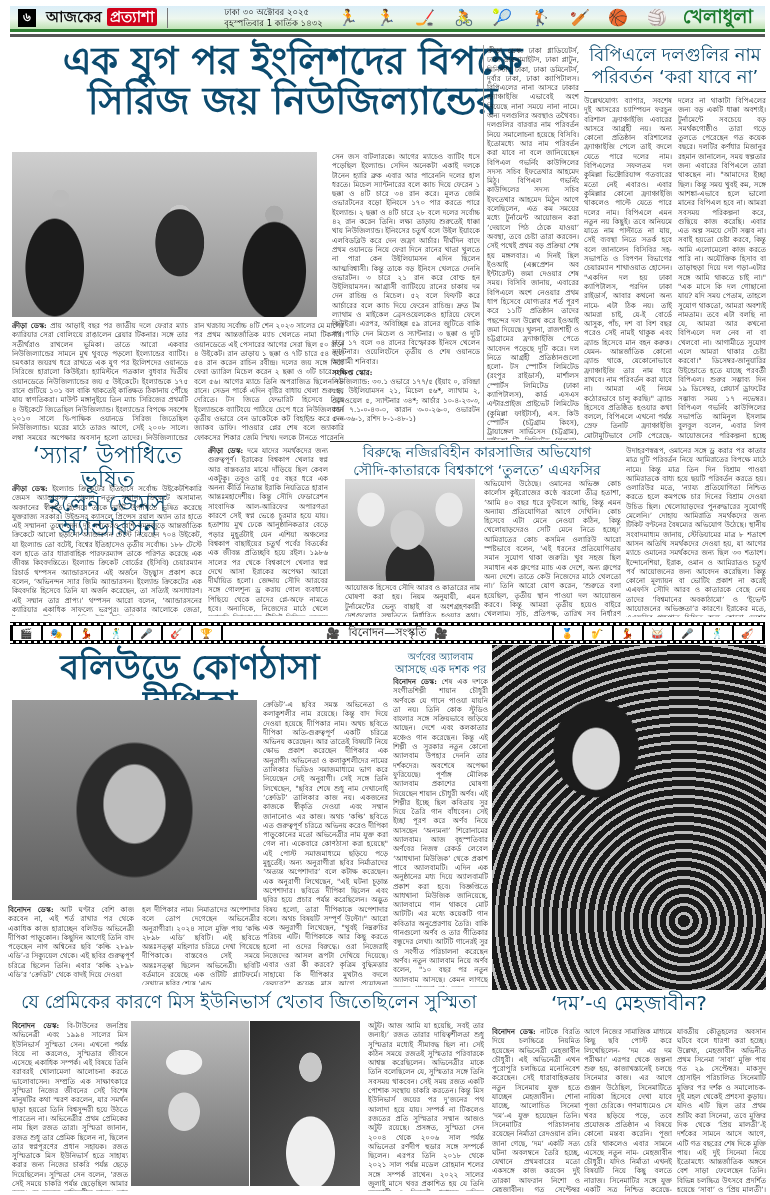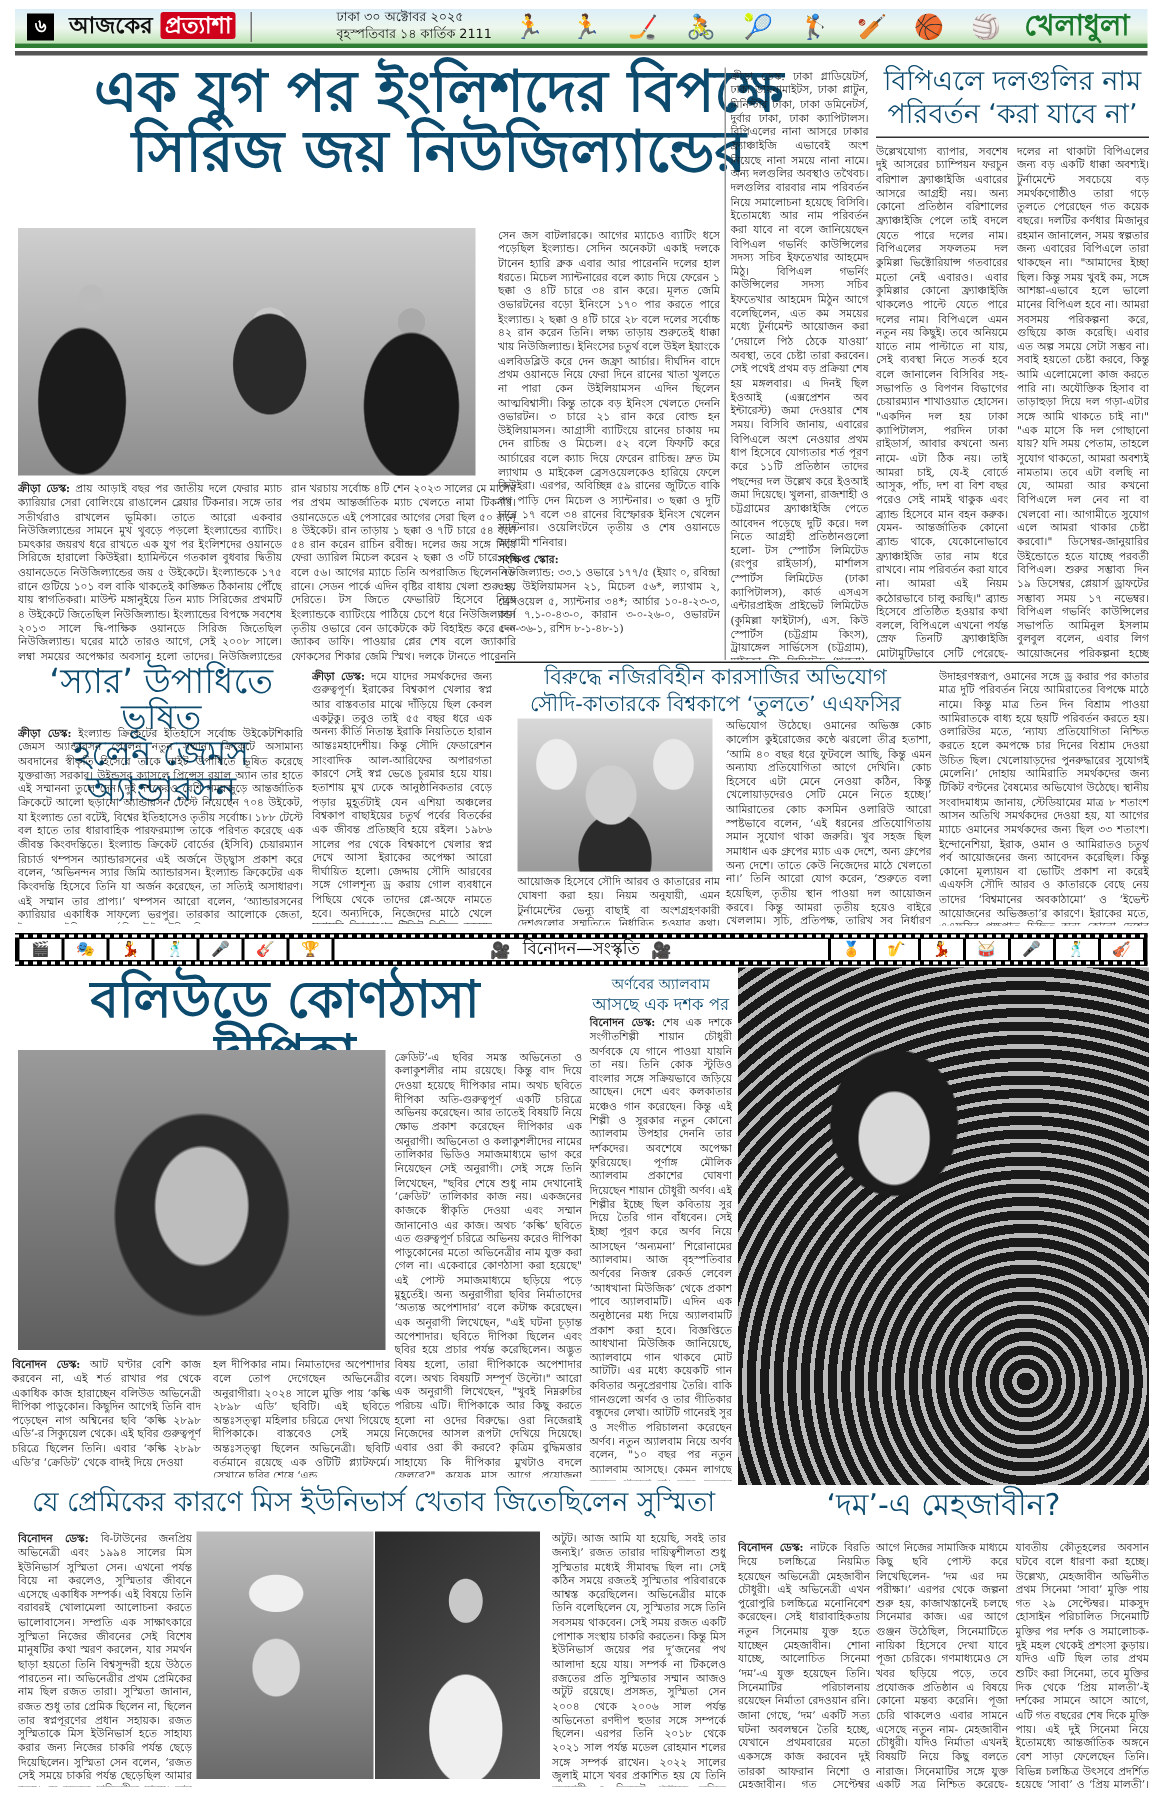--- a/index.html
+++ b/index.html
@@ -76,21 +76,21 @@
 <body>
 
 <div class="masthead">
   <div class="page-no">৬</div>
   <div class="logo">
     <span>আজকের </span><span class="accent">প্রত্যাশা</span>
   </div>
   <div class="mast-sep"></div>
   <div class="mast-date">
     <div>ঢাকা ৩০ অক্টোবর ২০২৫</div>
-    <div>বৃহস্পতিবার ১৪ কার্তিক 2111</div>
+    <div>বৃহস্পতিবার 1 কার্তিক ১৪৩২</div>
   </div>
   <div class="sports-strip">
     <span style="color:#e07b4a">🏃</span>
     <span style="color:#2e8b57">🏃</span>
     <span style="color:#555">🏒</span>
     <span style="color:#e05a7a">🚴</span>
     <span style="color:#e8a200">🎾</span>
     <span style="color:#3b8fd8">🏌</span>
     <span style="color:#e58a5c">🏏</span>
     <span style="color:#2aa55a">🏀</span>

